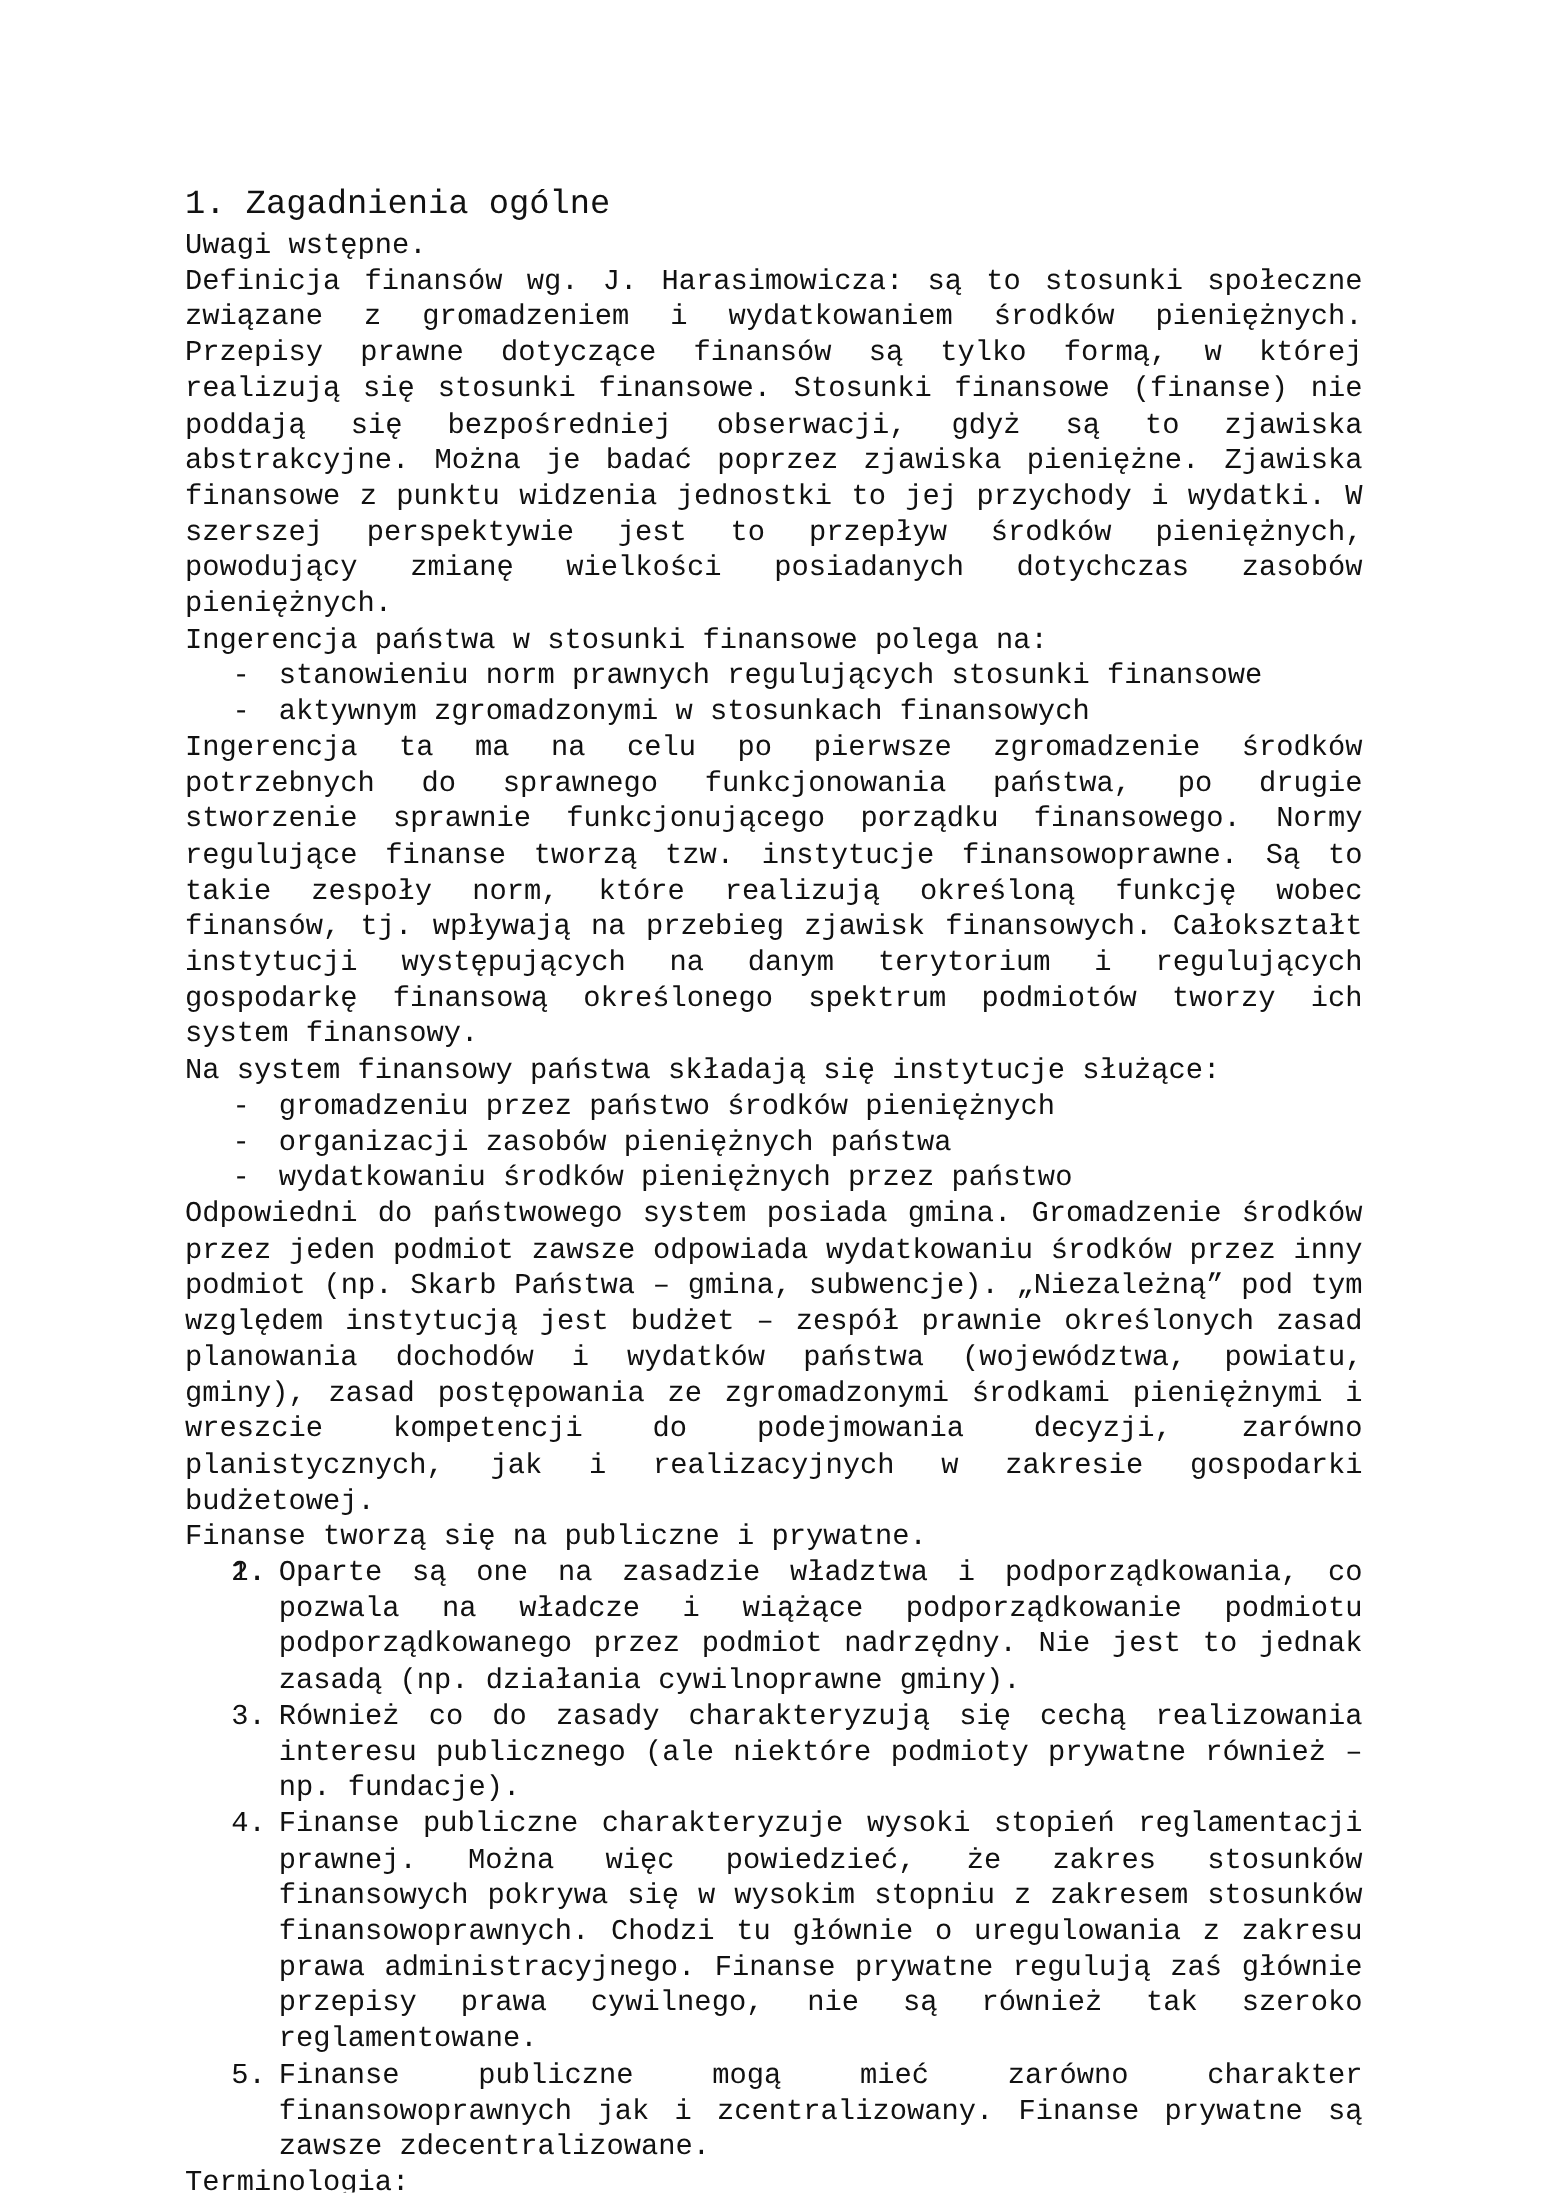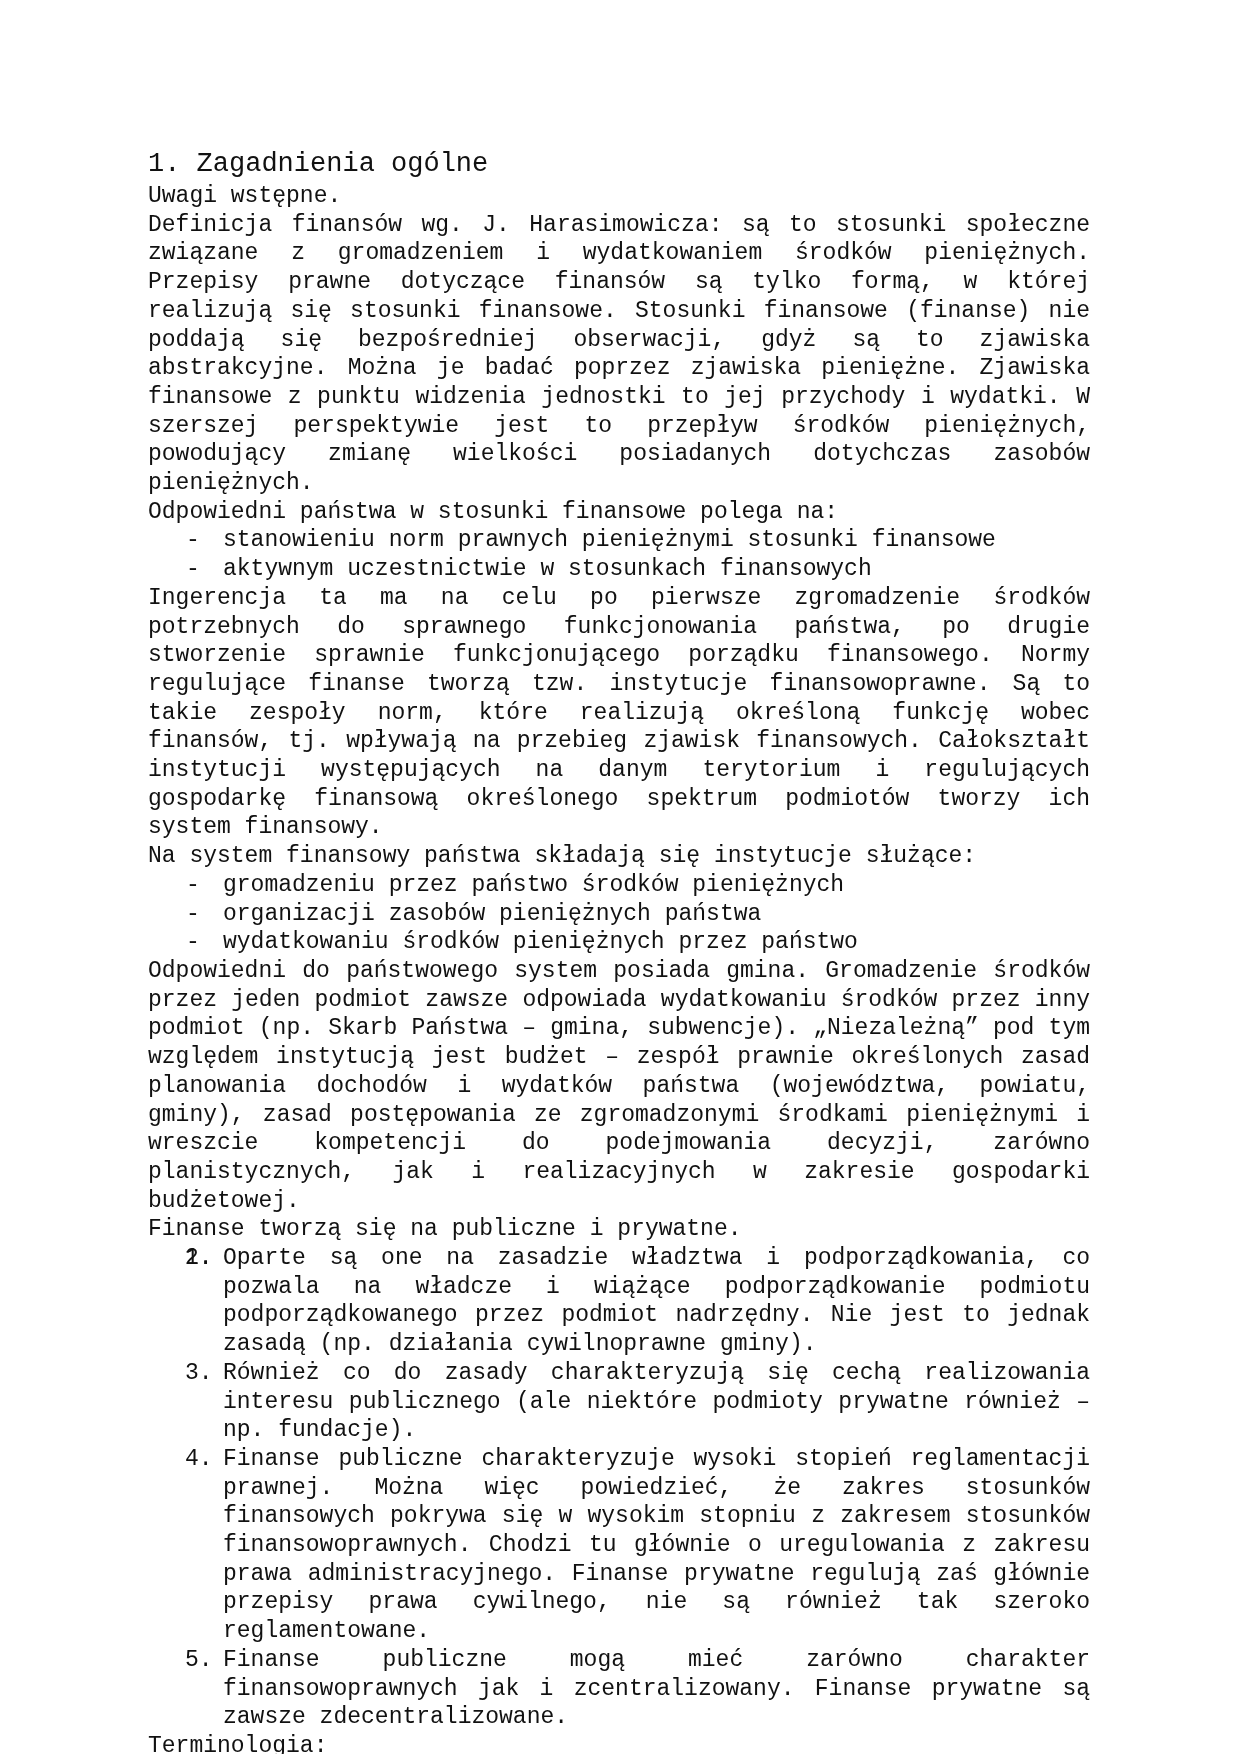--- a/index.html
+++ b/index.html
@@ -66,30 +66,30 @@
       top: 0;
     }
   </style>
 </head>
 <body>
 
 <div class="page">
   <h1 class="heading">1. Zagadnienia ogólne</h1>
   <p class="p left">Uwagi wstępne.</p>
   <p class="p">Definicja finansów wg. J. Harasimowicza: są to stosunki społeczne związane z gromadzeniem i wydatkowaniem środków pieniężnych. Przepisy prawne dotyczące finansów są tylko formą, w której realizują się stosunki finansowe. Stosunki finansowe (finanse) nie poddają się bezpośredniej obserwacji, gdyż są to zjawiska abstrakcyjne. Można je badać poprzez zjawiska pieniężne. Zjawiska finansowe z punktu widzenia jednostki to jej przychody i wydatki. W szerszej perspektywie jest to przepływ środków pieniężnych, powodujący zmianę wielkości posiadanych dotychczas zasobów pieniężnych.</p>
-  <p class="p left">Odpowiedni państwa w stosunki finansowe polega na:</p>
+  <p class="p left">Ingerencja państwa w stosunki finansowe polega na:</p>
 
   <ul class="dash">
     <li>
       <span class="marker">-</span>
-      <span>stanowieniu norm prawnych pieniężnymi stosunki finansowe</span>
+      <span>stanowieniu norm prawnych regulujących stosunki finansowe</span>
     </li>
     <li>
       <span class="marker">-</span>
-      <span>aktywnym uczestnictwie w stosunkach finansowych</span>
+      <span>aktywnym zgromadzonymi w stosunkach finansowych</span>
     </li>
   </ul>
 
   <p class="p">Ingerencja ta ma na celu po pierwsze zgromadzenie środków potrzebnych do sprawnego funkcjonowania państwa, po drugie stworzenie sprawnie funkcjonującego porządku finansowego. Normy regulujące finanse tworzą tzw. instytucje finansowoprawne. Są to takie zespoły norm, które realizują określoną funkcję wobec finansów, tj. wpływają na przebieg zjawisk finansowych. Całokształt instytucji występujących na danym terytorium i regulujących gospodarkę finansową określonego spektrum podmiotów tworzy ich system finansowy.</p>
   <p class="p left">Na system finansowy państwa składają się instytucje służące:</p>
 
   <ul class="dash">
     <li>
       <span class="marker">-</span>
       <span>gromadzeniu przez państwo środków pieniężnych</span>

